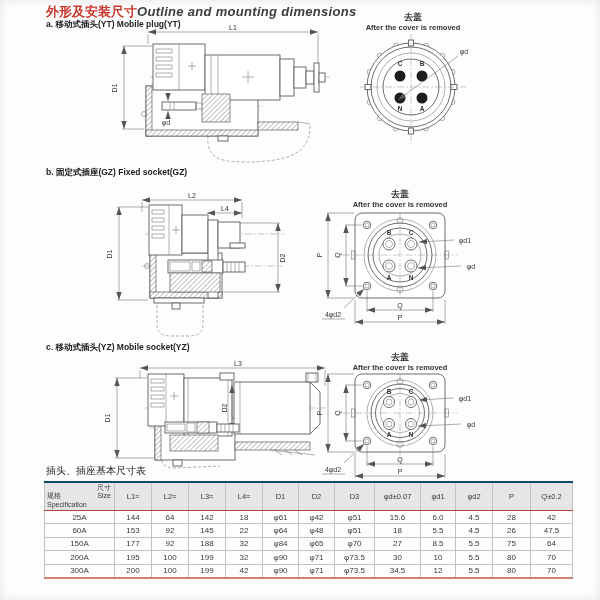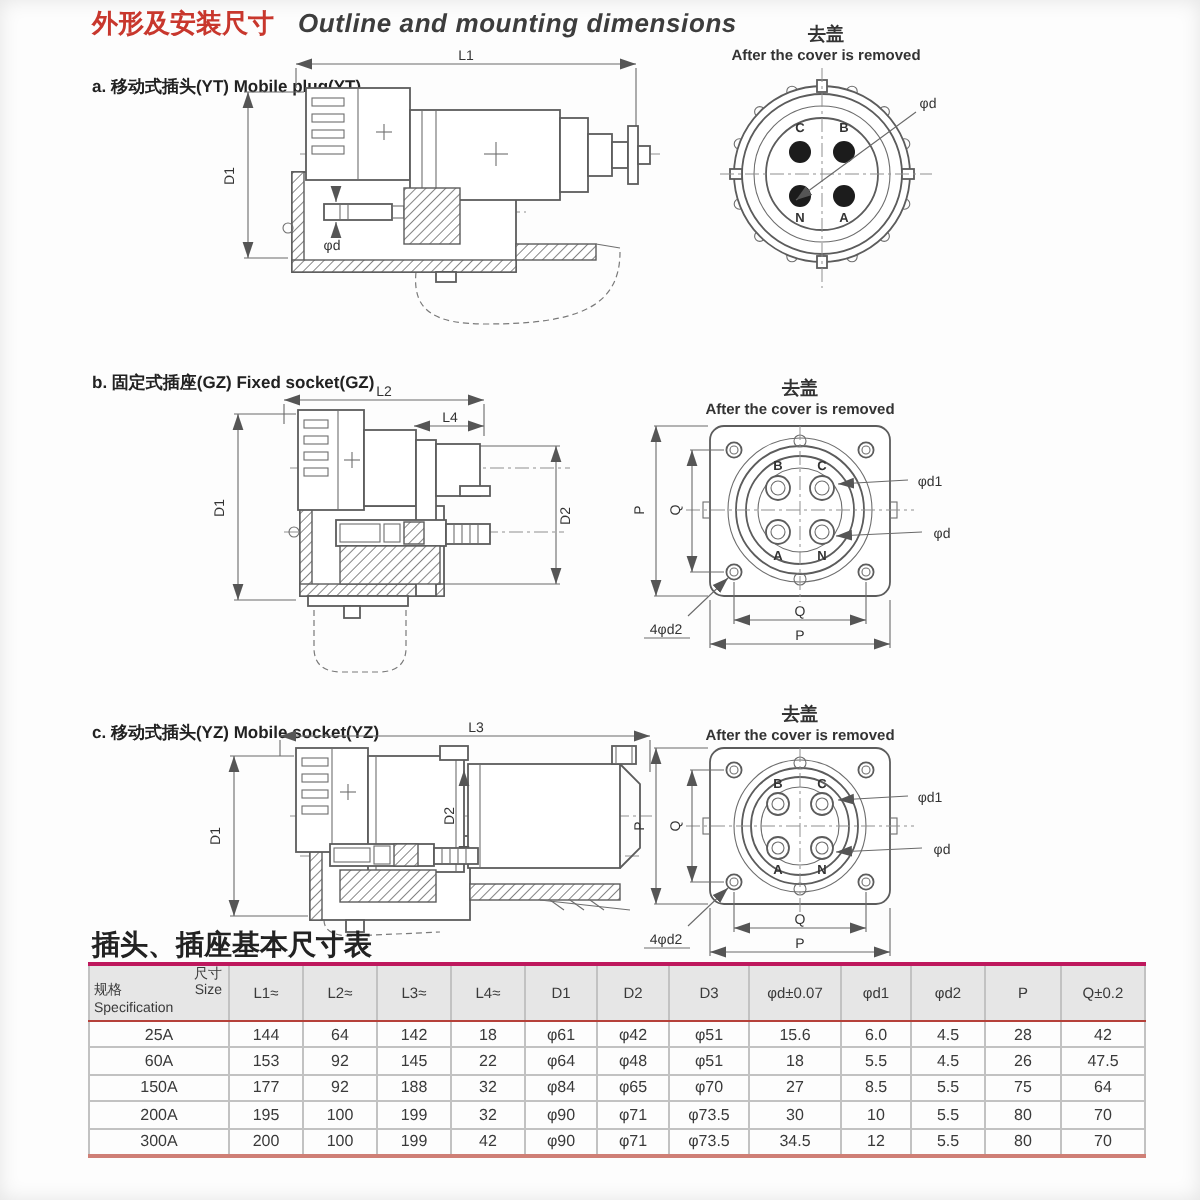--- a/index.html
+++ b/index.html
@@ -1,43 +1,43 @@
 <!DOCTYPE html>
 <html><head>
 <meta charset="utf-8">
 <style>
   html,body{margin:0;padding:0;background:#e9e9e9;}
   .page{position:relative;width:600px;height:600px;background:#fdfdfd;overflow:hidden;
         font-family:"Liberation Sans","DejaVu Sans",sans-serif;color:#333;
         box-shadow:inset 0 0 10px rgba(0,0,0,.10);}
   .title{position:absolute;left:46px;top:3px;font-size:13px;font-weight:bold;white-space:nowrap;}
-  .title .zh{color:#c8372d;margin-right:12px;}
+  .title .zh{color:#c8372d;margin-right:0;}
   .title .en{color:#3d3d3d;letter-spacing:.3px;font-style:italic;}
-  .seclabel{position:absolute;left:46px;font-size:8.5px;font-weight:600;color:#222;white-space:nowrap;margin-top:19px;}
-  .tcap{position:absolute;left:46px;top:464px;font-size:14px;font-weight:bold;color:#222;}
+  .seclabel{position:absolute;left:46px;font-size:8.5px;font-weight:600;color:#222;white-space:nowrap;}
+  .tcap{position:absolute;left:46px;top:464px;font-size:10px;font-weight:normal;color:#222;}
   svg{position:absolute;overflow:visible;}
   svg text{fill:#333;font-family:"Liberation Sans","DejaVu Sans",sans-serif;}
   .o{fill:#ffffff;stroke:#5c5c5c;stroke-width:.9;}
   .on{fill:none;stroke:#5c5c5c;stroke-width:.9;}
   .t{fill:none;stroke:#6e6e6e;stroke-width:.55;}
   .d{fill:none;stroke:#6a6a6a;stroke-width:.55;}
   .cl{fill:none;stroke:#8f8f8f;stroke-width:.5;stroke-dasharray:7 2 1.5 2;}
   .dsh{fill:none;stroke:#7a7a7a;stroke-width:.6;stroke-dasharray:3 2;}
   .hat{fill:url(#hatch);stroke:#5c5c5c;stroke-width:.7;}
   .lab{font-size:7px;text-anchor:middle;}
   .pl{font-size:6.5px;font-weight:bold;text-anchor:middle;}
   .capz{font-size:9px;font-weight:bold;text-anchor:middle;}
   .cape{font-size:7.5px;font-weight:bold;text-anchor:middle;}
   
   .dimtable{position:absolute;left:44px;top:481px;width:528px;border-collapse:collapse;
             table-layout:fixed;font-size:8px;}
   .dimtable th,.dimtable td{border:1px solid #c2c2c2;text-align:center;padding:0;
             height:12.4px;font-weight:normal;color:#3a3a3a;overflow:hidden;white-space:nowrap;}
   .dimtable thead th{background:#e6e6e6;height:27px;font-size:7.5px;
-            border-top:2px solid #be185d;border-bottom:1.5px solid #b5413a;}
+            border-top:2px solid #0c4a6e;border-bottom:1.5px solid #b5413a;}
   .dimtable tbody tr td{background:#fdfdfd;}
   .dimtable tbody tr:last-child td{border-bottom:2px solid #cf7f76;}
   .corner{position:relative;
     background-color:#e6e6e6;
     background-image:linear-gradient(to bottom right,transparent calc(50% - .5px),
       #9a9a9a calc(50% - .5px),#9a9a9a calc(50% + .5px),transparent calc(50% + .5px));}
   .cnr-size{position:absolute;top:1px;right:3px;text-align:right;line-height:1.2;font-size:7px;}
   .cnr-spec{position:absolute;bottom:1px;left:2px;text-align:left;line-height:1.2;font-size:7px;}
 </style>
 </head>

